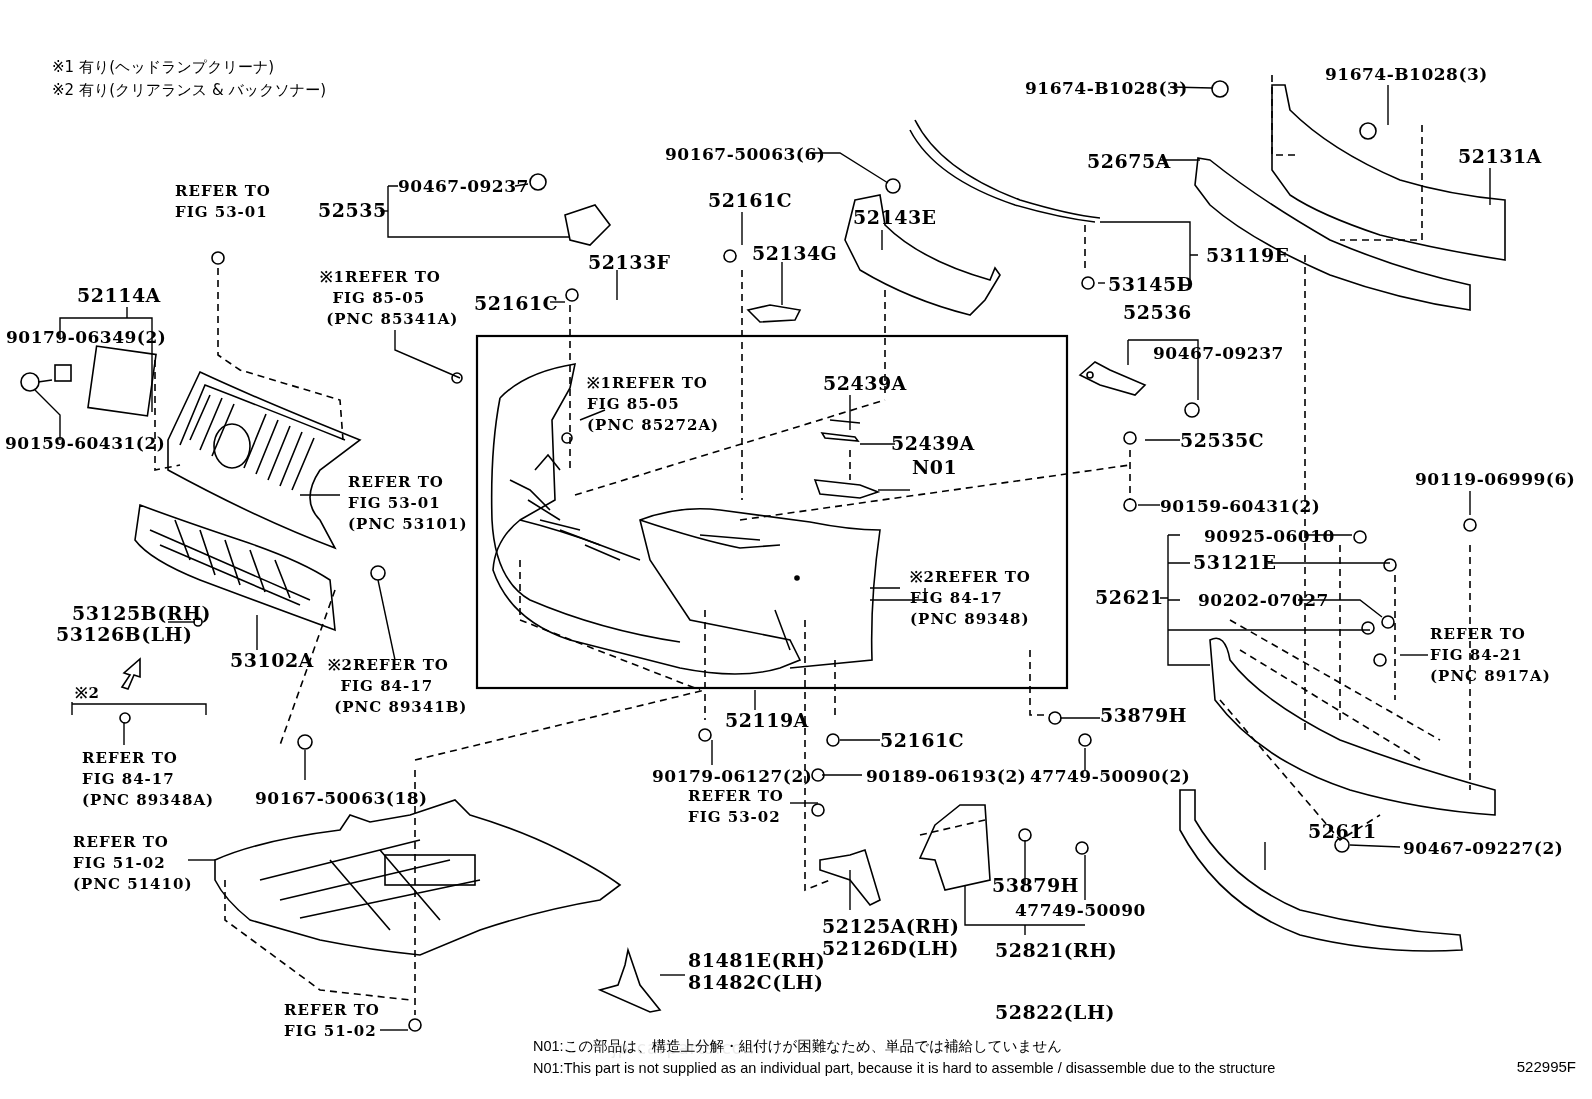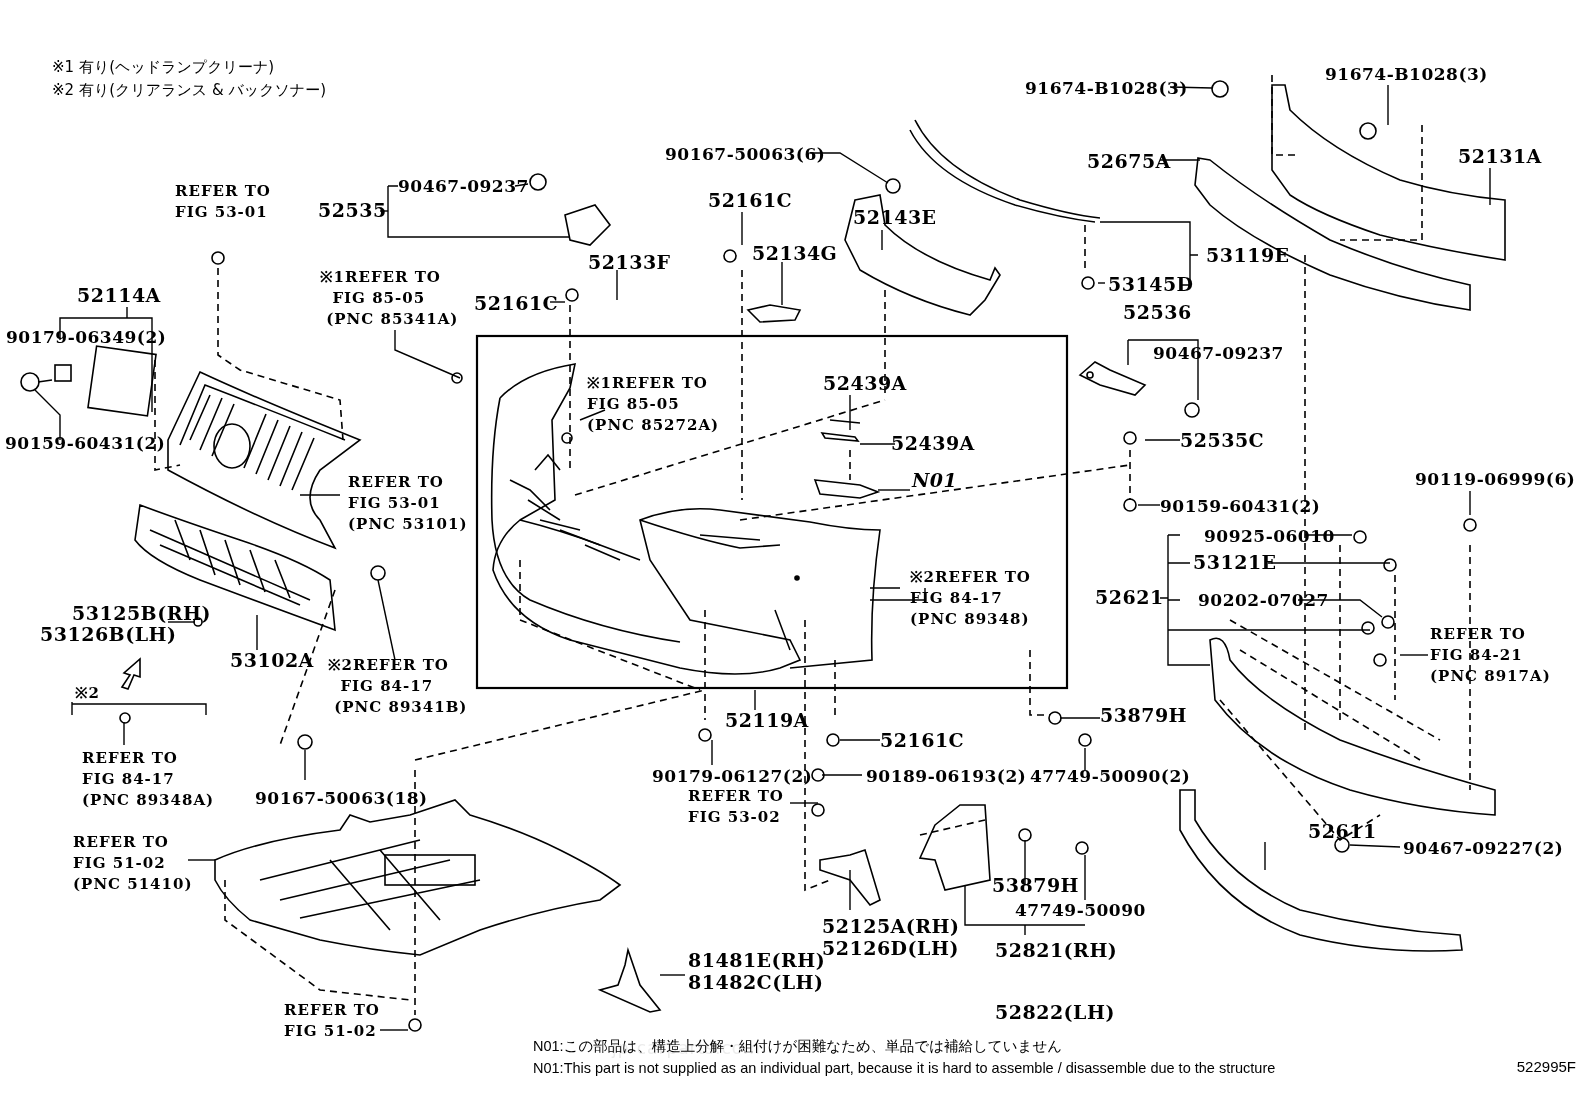--- a/index.html
+++ b/index.html
@@ -222,30 +222,30 @@
 <div class="lbl big" style="left:752px;top:243px;">52134G</div>
 <div class="lbl big" style="left:588px;top:252px;">52133F</div>
 <div class="lbl big" style="left:474px;top:293px;">52161C</div>
 <div class="lbl big" style="left:1123px;top:302px;">52536</div>
 <div class="lbl" style="left:1153px;top:343px;">90467-09237</div>
 <div class="lbl big" style="left:77px;top:285px;">52114A</div>
 <div class="lbl" style="left:6px;top:327px;">90179-06349(2)</div>
 <div class="lbl" style="left:5px;top:433px;">90159-60431(2)</div>
 <div class="lbl big" style="left:823px;top:373px;">52439A</div>
 <div class="lbl big" style="left:891px;top:433px;">52439A</div>
-<div class="lbl big" style="left:912px;top:470px;font-style:italic;">N01</div>
+<div class="lbl big" style="left:912px;top:457px;">N01</div>
 <div class="lbl big" style="left:1180px;top:430px;">52535C</div>
 <div class="lbl" style="left:1160px;top:496px;">90159-60431(2)</div>
 <div class="lbl" style="left:1415px;top:469px;">90119-06999(6)</div>
 <div class="lbl" style="left:1204px;top:526px;">90925-06010</div>
 <div class="lbl big" style="left:1193px;top:552px;">53121E</div>
 <div class="lbl big" style="left:1095px;top:587px;">52621</div>
 <div class="lbl" style="left:1198px;top:590px;">90202-07027</div>
 <div class="lbl big" style="left:48px;top:603px;margin-left:24px;">53125B(RH)</div>
-<div class="lbl big" style="left:40px;top:624px;">53126B(LH)</div>
+<div class="lbl big" style="left:56px;top:624px;">53126B(LH)</div>
 <div class="lbl big" style="left:230px;top:650px;">53102A</div>
 <div class="lbl big" style="left:1100px;top:705px;">53879H</div>
 <div class="lbl big" style="left:725px;top:710px;">52119A</div>
 <div class="lbl big" style="left:880px;top:730px;">52161C</div>
 <div class="lbl" style="left:652px;top:766px;">90179-06127(2)</div>
 <div class="lbl" style="left:866px;top:766px;">90189-06193(2)</div>
 <div class="lbl" style="left:1030px;top:766px;">47749-50090(2)</div>
 <div class="lbl" style="left:255px;top:788px;">90167-50063(18)</div>
 <div class="lbl big" style="left:1308px;top:821px;">52611</div>
 <div class="lbl" style="left:1403px;top:838px;">90467-09227(2)</div>

